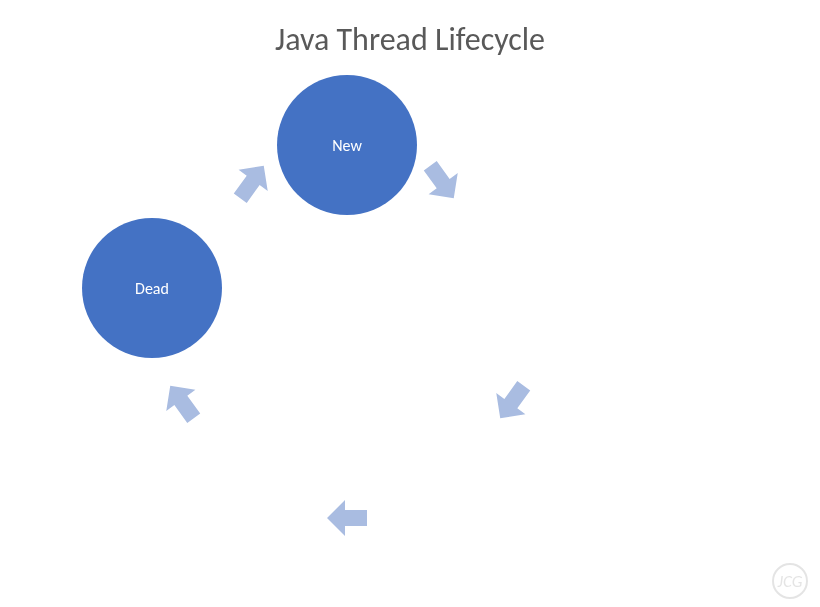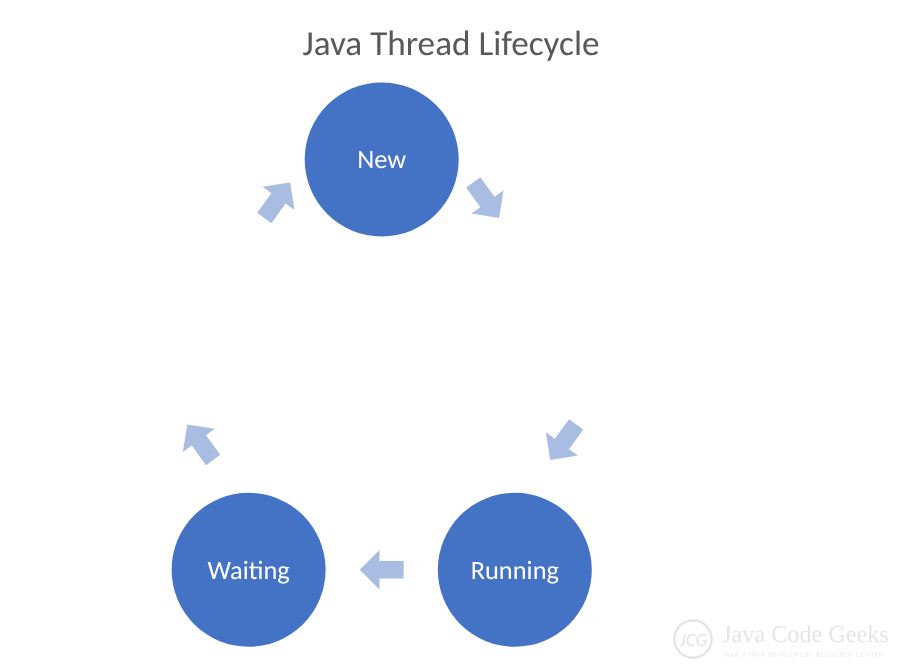--- a/index.html
+++ b/index.html
@@ -34,21 +34,21 @@
     .circle {
       position: absolute;
       width: 140px;
       height: 140px;
       border-radius: 50%;
       background: #4472c4;
       display: flex;
       align-items: center;
       justify-content: center;
       color: #ffffff;
-      font-size: 24px;
+      font-size: 16px;
     }
     .arrow {
       position: absolute;
       width: 44px;
       height: 44px;
     }
     .arrow svg {
       width: 100%;
       height: 100%;
     }
@@ -91,25 +91,22 @@
 </head>
 <body>
 
 <div class="title">Java Thread Lifecycle</div>
 
 <div class="diagram">
 
   <div class="circle" style="left:277px; top:15px;">
     <span>New</span>
   </div>
-  <div class="circle" style="left:398px; top:388px;">
-    <span>Running</span>
-  </div>
-  <div class="circle" style="left:156px; top:388px;">
-    <span>Waiting</span>
+  <div class="circle" style="left:82px; top:158px;">
+    <span>Dead</span>
   </div>
 
   <div class="arrow" style="left:420px; top:100px; transform:rotate(54deg);">
     <svg viewBox="0 0 44 44">
         <path d="M 2 14 L 24 14 L 24 4 L 42 22 L 24 40 L 24 30 L 2 30 Z" fill="#a9bce1"></path>
       </svg>
   </div>
   <div class="arrow" style="left:490px; top:320px; transform:rotate(126deg);">
     <svg viewBox="0 0 44 44">
         <path d="M 2 14 L 24 14 L 24 4 L 42 22 L 24 40 L 24 30 L 2 30 Z" fill="#a9bce1"></path>
@@ -128,17 +125,13 @@
   <div class="arrow" style="left:230px; top:100px; transform:rotate(-54deg);">
     <svg viewBox="0 0 44 44">
         <path d="M 2 14 L 24 14 L 24 4 L 42 22 L 24 40 L 24 30 L 2 30 Z" fill="#a9bce1"></path>
       </svg>
   </div>
 
 </div>
 
 <div class="watermark">
   <div class="wm-logo">JCG</div>
-  <div class="wm-text">
-    <span class="wm-main">Java Code Geeks</span>
-    <span class="wm-sub">JAVA 2 JAVA DEVELOPERS RESOURCE CENTER</span>
-  </div>
 </div>
 
 </body></html>

